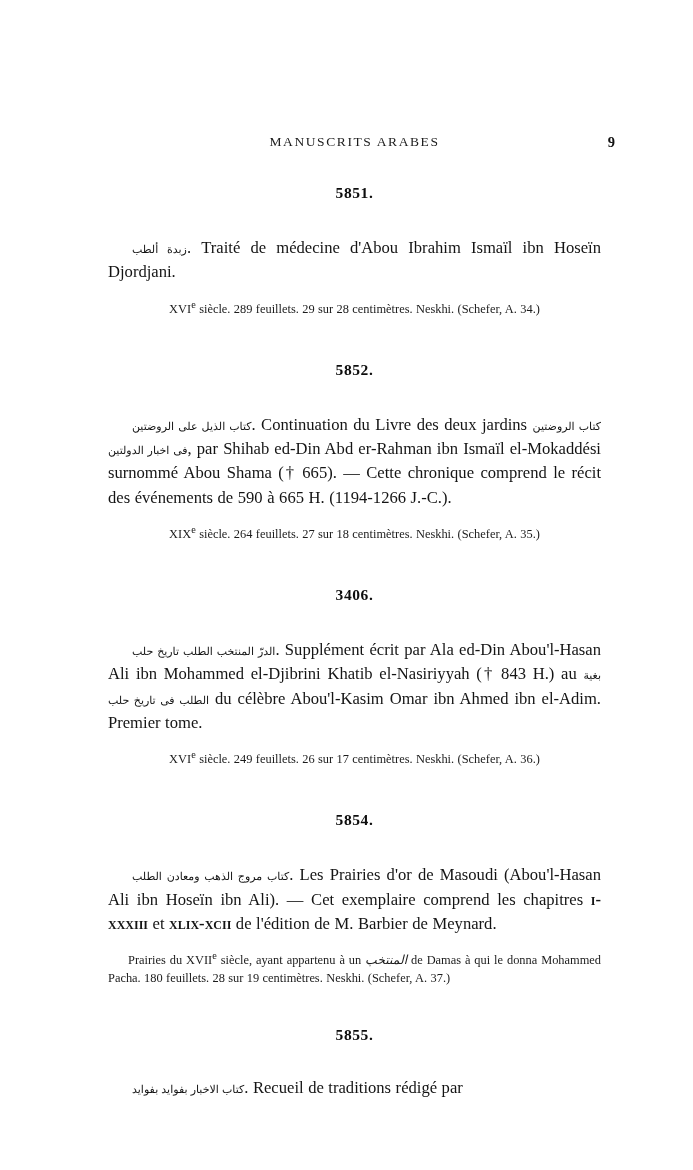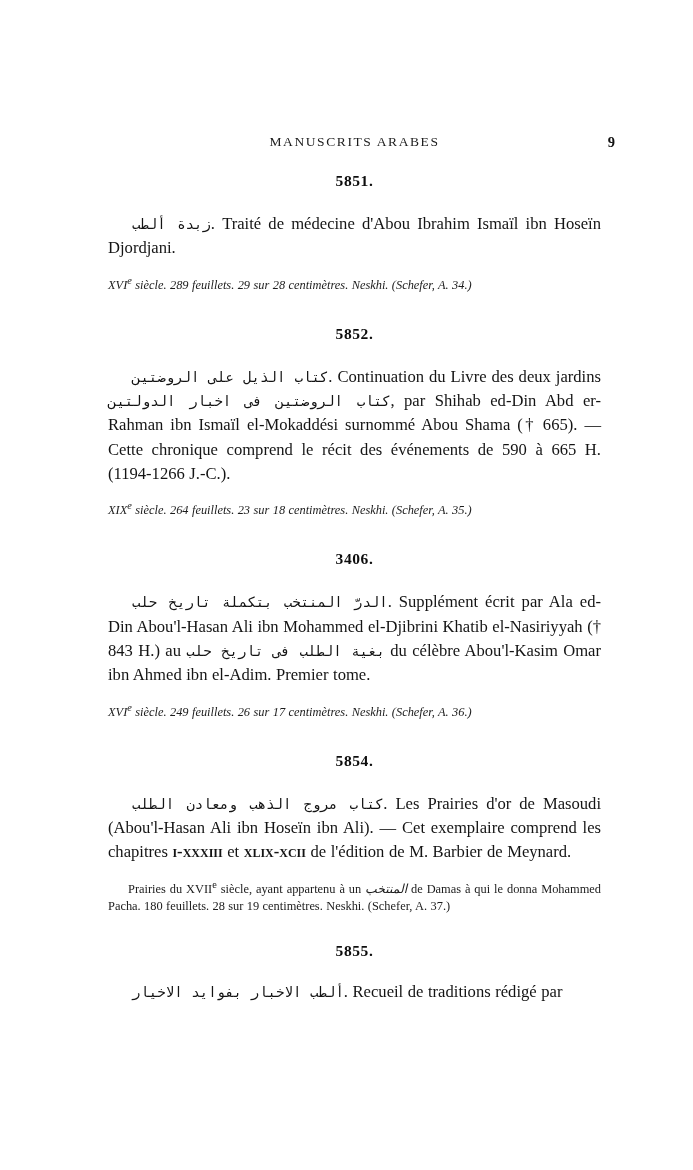--- a/index.html
+++ b/index.html
@@ -64,21 +64,21 @@
   .entry {
     margin: 0;
   }
 
   .entry-number {
     text-align: center;
     font-size: 15.5px;
     font-weight: bold;
     letter-spacing: 0.6px;
     color: #0d0d0d;
-    margin: 4px;
+    margin: 16px;
   }
 
   .entry-body {
     font-size: 16.6px;
     line-height: 1.47;
     text-align: justify;
     text-justify: inter-word;
     text-indent: 24px;
     color: #141414;
     margin: 0;
@@ -89,30 +89,29 @@
     font-size: 12.4px;
     line-height: 1.42;
     text-align: justify;
     text-justify: inter-word;
     color: #1b1b1b;
     margin: 0;
     text-indent: 20px;
     word-spacing: 0.3px;
   }
   .entry-note.centered {
-    text-align: left;
+    text-align: center;
     text-indent: 0;
-    font-style: italic;
   }
 
   .ar {
-    font-family: Liberation Mono, monospace;
+    font-family: Liberation Serif, serif;
     direction: rtl;
     unicode-bidi: isolate;
-    font-size: 14px;
+    font-size: 11px;
     letter-spacing: 0;
   }
 
   .sc {
     font-variant: small-caps;
     text-transform: lowercase;
     font-weight: bold;
   }
   .sc-up {
     font-variant: small-caps;
@@ -148,45 +147,45 @@
       <div class="entry-note centered"><span class="sc-up">XVI</span><sup>e</sup><span> siècle. 289 feuillets. 29 sur 28 centimètres. Neskhi. (Schefer, A. 34.)</span></div>
     </div>
 
     <div class="gap-note-lg"></div>
 
     <div class="entry">
       <div class="entry-number">5852.</div>
       <div class="gap-num"></div>
       <div class="entry-body"><span class="ar">كتاب الذيل على الروضتين</span><span>. Continuation du Livre des deux jardins </span><span class="ar">كتاب الروضتين فى اخبار الدولتين</span><span>, par Shihab ed-Din Abd er-Rahman ibn Ismaïl el-Mokaddési surnommé Abou Shama († 665). — Cette chronique comprend le récit des événements de 590 à 665 H. (1194-1266 J.-C.).</span></div>
       <div class="gap-body"></div>
-      <div class="entry-note centered"><span class="sc-up">XIX</span><sup>e</sup><span> siècle. 264 feuillets. 23 sur 18 centimètres. Neskhi. (Schefer, A. 35.)</span></div>
+      <div class="entry-note centered"><span class="sc-up">XIX</span><sup>e</sup><span> siècle. 264 feuillets. 27 sur 18 centimètres. Neskhi. (Schefer, A. 35.)</span></div>
     </div>
 
     <div class="gap-note-lg"></div>
 
     <div class="entry">
       <div class="entry-number">3406.</div>
       <div class="gap-num"></div>
-      <div class="entry-body"><span class="ar">الدرّ المنتخب بتكملة تاريخ حلب</span><span>. Supplément écrit par Ala ed-Din Abou'l-Hasan Ali ibn Mohammed el-Djibrini Khatib el-Nasiriyyah († 843 H.) au </span><span class="ar">بغية الطلب فى تاريخ حلب</span><span> du célèbre Abou'l-Kasim Omar ibn Ahmed ibn el-Adim. Premier tome.</span></div>
+      <div class="entry-body"><span class="ar">الدرّ المنتخب الطلب تاريخ حلب</span><span>. Supplément écrit par Ala ed-Din Abou'l-Hasan Ali ibn Mohammed el-Djibrini Khatib el-Nasiriyyah († 843 H.) au </span><span class="ar">بغية الطلب فى تاريخ حلب</span><span> du célèbre Abou'l-Kasim Omar ibn Ahmed ibn el-Adim. Premier tome.</span></div>
       <div class="gap-body"></div>
       <div class="entry-note centered"><span class="sc-up">XVI</span><sup>e</sup><span> siècle. 249 feuillets. 26 sur 17 centimètres. Neskhi. (Schefer, A. 36.)</span></div>
     </div>
 
     <div class="gap-note-lg"></div>
 
     <div class="entry">
       <div class="entry-number">5854.</div>
       <div class="gap-num"></div>
       <div class="entry-body"><span class="ar">كتاب مروج الذهب ومعادن الطلب</span><span>. Les Prairies d'or de Masoudi (Abou'l-Hasan Ali ibn Hoseïn ibn Ali). — Cet exemplaire comprend les chapitres </span><span class="sc">i-xxxiii</span><span> et </span><span class="sc">xlix-xcii</span><span> de l'édition de M. Barbier de Meynard.</span></div>
       <div class="gap-body"></div>
       <div class="entry-note"><span>Prairies du XVII</span><sup>e</sup><span> siècle, ayant appartenu à un </span><span class="ital">المنتخب</span><span> de Damas à qui le donna Mohammed Pacha. 180 feuillets. 28 sur 19 centimètres. Neskhi. (Schefer, A. 37.)</span></div>
     </div>
 
     <div class="gap-note"></div>
 
     <div class="entry">
       <div class="entry-number">5855.</div>
       <div class="gap-num-sm"></div>
-      <div class="entry-body"><span class="ar">ألطب الاخبار بفوايد الاخيار</span><span>. Recueil de traditions rédigé par</span></div>
+      <div class="entry-body"><span class="ar">كتاب الاخبار بفوايد بفوايد</span><span>. Recueil de traditions rédigé par</span></div>
     </div>
 
   </div>
 </div>
 
 </body></html>

